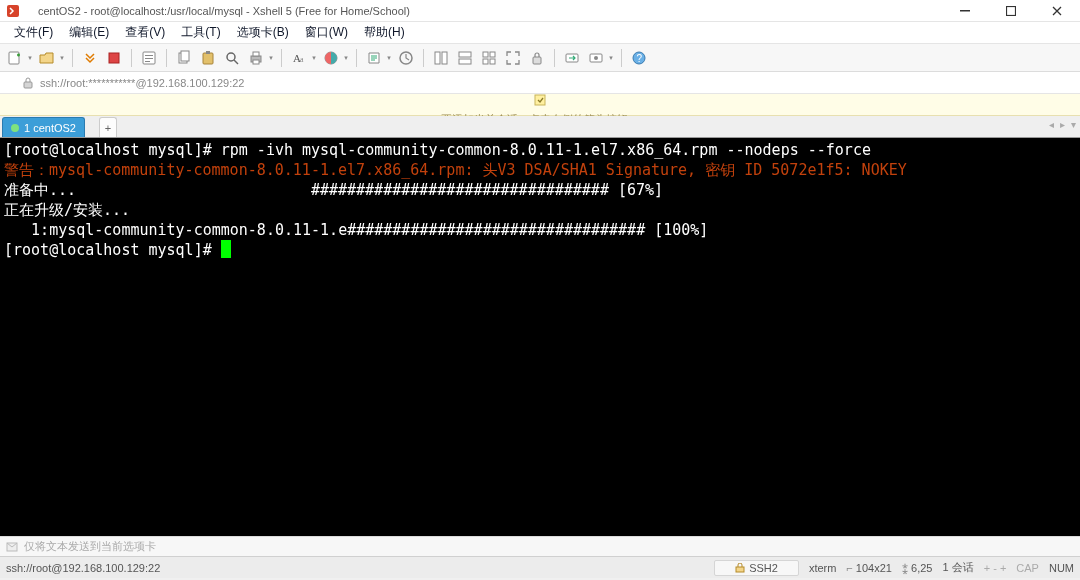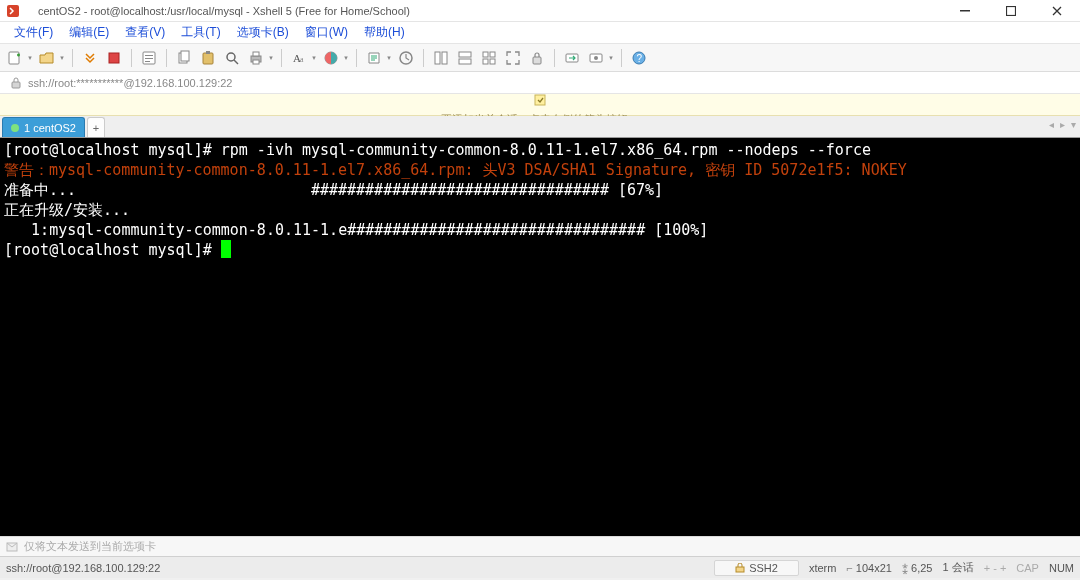--- a/index.html
+++ b/index.html
@@ -4,36 +4,36 @@
 <style>
   * { margin: 0; padding: 0; box-sizing: border-box; }
   html, body { width: 1080px; height: 580px; overflow: hidden; font-family: "Microsoft YaHei", "Segoe UI", Tahoma, sans-serif; background:#f0f0f0; }
   
   .titlebar { height: 22px; background:#fff; display:flex; align-items:center; justify-content:space-between; border-bottom:1px solid #e5e5e5; font-size:11px; color:#555; }
   .titlebar .left { display:flex; align-items:center; gap:18px; padding-left:6px; }
   .titlebar .right { display:flex; align-items:center; }
   .tb-btn { width:46px; height:22px; display:flex; align-items:center; justify-content:center; color:#333; }
   .app-icon { width:14px; height:14px; display:inline-block; }
   
-  .menubar { height:22px; background:#fff; display:flex; align-items:center; font-size:12px; color:#1d4ed8; padding:0 6px; border-bottom:1px solid #e5e5e5; }
+  .menubar { height:22px; background:#fff; display:flex; align-items:center; font-size:12px; color:#0f172a; padding:0 6px; border-bottom:1px solid #e5e5e5; }
   .menu-item { padding:2px 8px; }
   
   .toolbar { height:28px; background:#f7f7f7; display:flex; align-items:center; padding:0 4px; gap:2px; border-bottom:1px solid #dcdcdc; }
   .t-btn { width:22px; height:22px; display:flex; align-items:center; justify-content:center; border-radius:2px; color:#555; }
   .t-sep { width:1px; height:18px; background:#ccc; margin:0 4px; }
   .t-drop { width:8px; display:flex; align-items:center; justify-content:center; color:#888; font-size:7px; margin-left:-2px; }
   
-  .addrbar { height:22px; background:#fff; display:flex; align-items:center; font-size:11px; color:#888; padding:0 10px; border-bottom:1px solid #e5e5e5; gap:6px; }
+  .addrbar { height:22px; background:#fff; display:flex; align-items:center; font-size:11px; color:#888; padding:0 22px; border-bottom:1px solid #e5e5e5; gap:6px; }
   .lock-ic { color:#aaa; }
   
   .hintbar { height:22px; background:#fffde7; display:flex; align-items:center; font-size:11px; color:#9e8f55; padding:0 6px; border-bottom:1px solid #e8e0b0; gap:6px;flex-direction:column; }
   
   .tabbar { height:22px; background:#efefef; display:flex; align-items:flex-end; padding-left:2px; border-bottom:1px solid #999; position:relative; }
   .right-tools { position:absolute; right:4px; top:3px; color:#aaa; font-size:10px; display:flex; gap:6px; }
-  .tab { display:flex; align-items:center; height:20px; padding:0 8px; font-size:11px; background:#3c9ed8; color:#fff; border-top-left-radius:3px; border-top-right-radius:3px; margin-right:2px; gap:5px; border:1px solid #2a7bb0; border-bottom:none; }
+  .tab { display:flex; align-items:center; height:20px; padding:0 8px; font-size:11px; background:#3c9ed8; color:#fff; border-top-left-radius:3px; border-top-right-radius:3px; margin-right:14px; gap:5px; border:1px solid #2a7bb0; border-bottom:none; }
   .tab.add { background:#fdfdfd; color:#666; border:1px solid #ccc; border-bottom:none; width:18px; justify-content:center; padding:0; }
   .tab .dot { width:8px; height:8px; border-radius:50%; background:#7fe27f; display:inline-block; }
   
   .terminal { background:#000; color:#fff; font-family:"DejaVu Sans Mono","Consolas",monospace; font-size:15px; line-height:20px; height:398px; overflow:hidden; padding:2px 4px; white-space:pre; }
   .red { color:#c2410c; }
   .cursor { display:inline-block; width:10px; height:18px; background:#00ff00; vertical-align:-3px; }
   
   .sendbar { height:20px; background:#f7f7f7; border-top:1px solid #dcdcdc; display:flex; align-items:center; font-size:11px; color:#aaa; padding:4px 6px; gap:6px; }
   
   .statusbar { height:22px; background:#ececec; border-top:1px solid #d0d0d0; display:flex; align-items:center; font-size:11px; color:#555; padding:0 6px; justify-content:space-between; }

